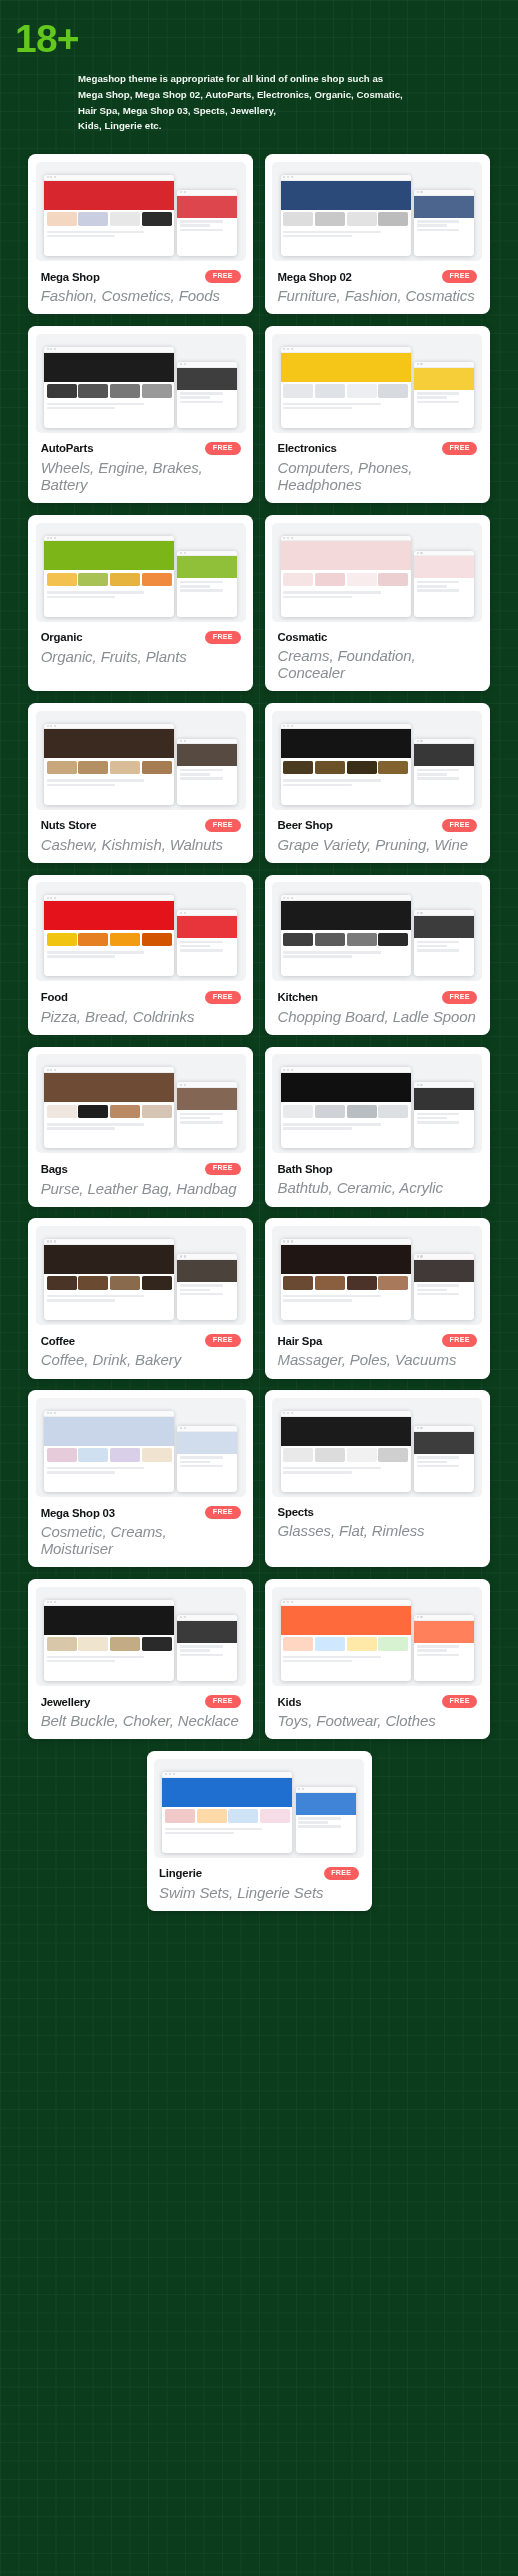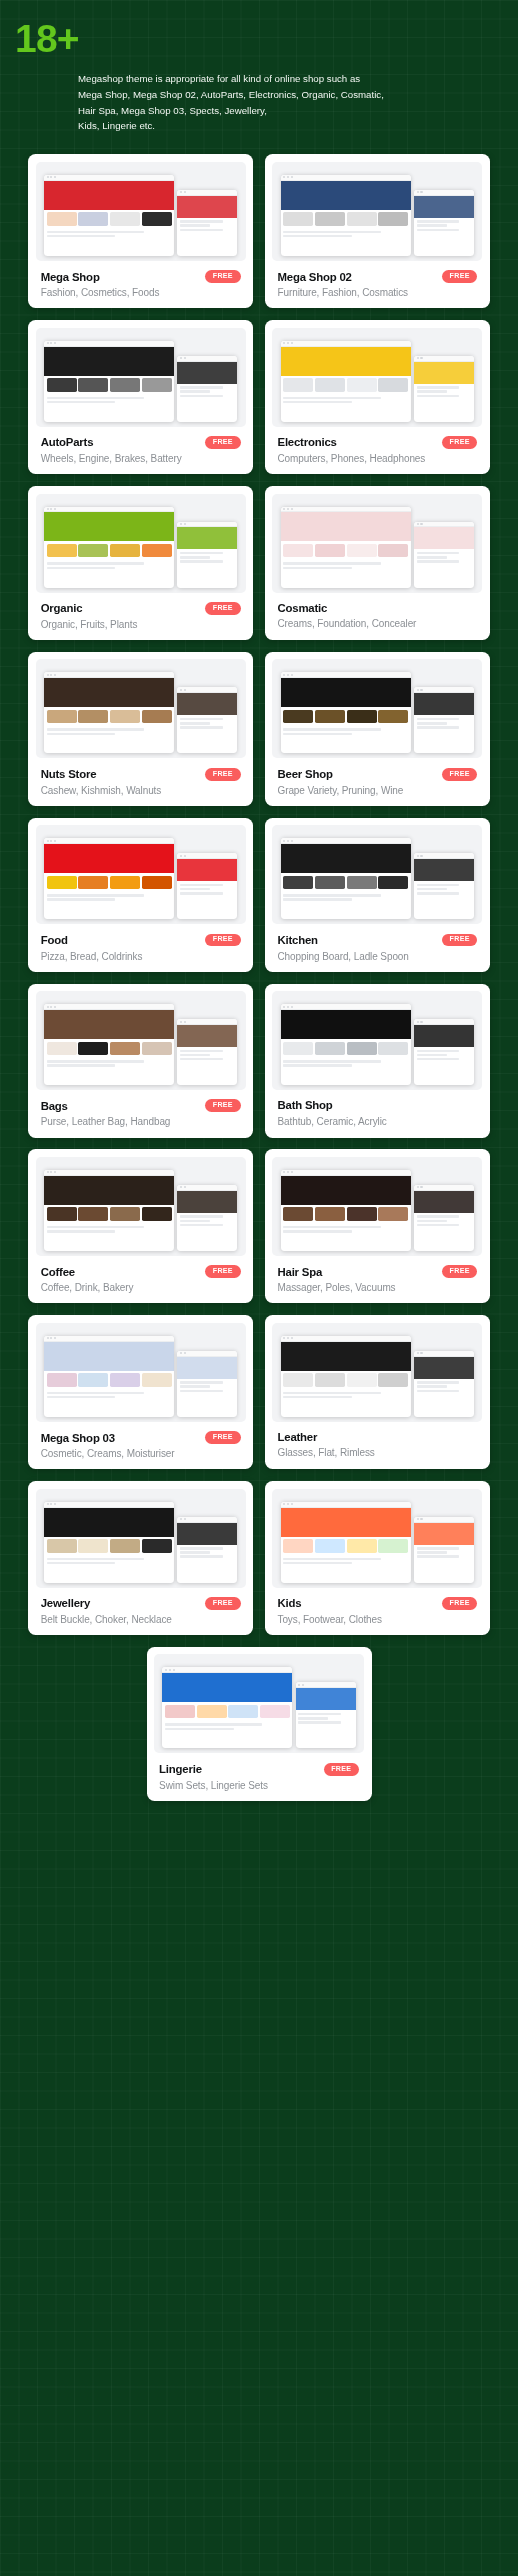--- a/index.html
+++ b/index.html
@@ -32,21 +32,21 @@
     color: #ffffff;
     margin-top: 5px;
     letter-spacing: -0.2px;
   }
   .hero-desc {
     margin: 11.8px auto 0;
     max-width: 362px;
     font-size: 9.7px;
     line-height: 1.62;
     color: #f2f6f2;
-    font-weight: normal;
+    font-weight: bold;
   }
   .hero-desc span { display: block; white-space: nowrap; }
 
   
   .grid {
     display: flex;
     flex-wrap: wrap;
     gap: 11.8px;
     padding: 13.5px 15px 22px;
     justify-content: center;
@@ -128,23 +128,24 @@
     font-size: 7.1px;
     font-weight: bold;
     letter-spacing: 0.3px;
     padding: 2.9px 7.6px;
     border-radius: 17px;
     line-height: 1;
     flex: none;
   }
   .card-sub {
     margin-top: 4.2px;
-    font-size: 10px;
+    font-size: 15px;
     color: #8b8f94;
     letter-spacing: -0.1px;
+    font-style: italic;
   }
 </style>
 </head>
 <body>
 
 <header class="hero">
   <div class="hero-count">18+</div>
   <p class="hero-desc">
     <span>Megashop theme is appropriate for all kind of online shop such as</span>
     <span>Mega Shop, Mega Shop 02, AutoParts, Electronics, Organic, Cosmatic,</span>
@@ -829,21 +830,21 @@
           <div class="mock-rows">
               <u class="m"></u>
               <u class="s"></u>
               <u class="m"></u>
             </div>
         </div>
       </div>
     </div>
     <div class="meta">
       <div class="meta-top">
-        <div class="card-title">Leather</div>
+        <div class="card-title">Spects</div>
 
       </div>
       <div class="card-sub">Glasses, Flat, Rimless</div>
     </div>
     </div>
     <div class="card">
     <div class="thumb">
       <div class="thumb-inner">
         <div class="mock wide">
           <div class="mock-bar">

